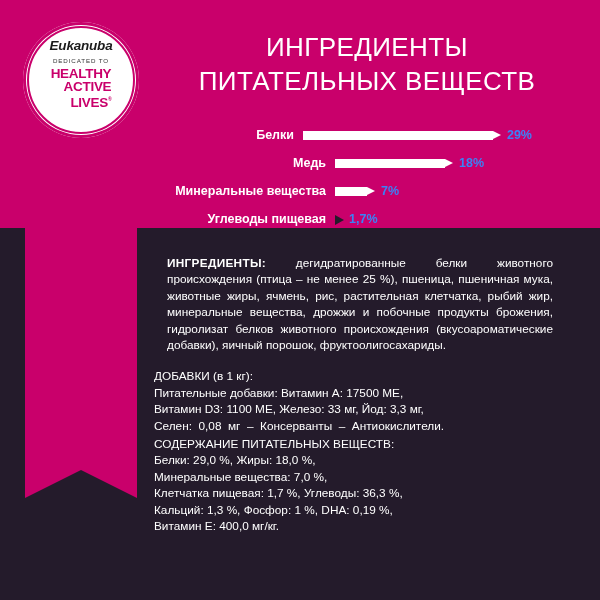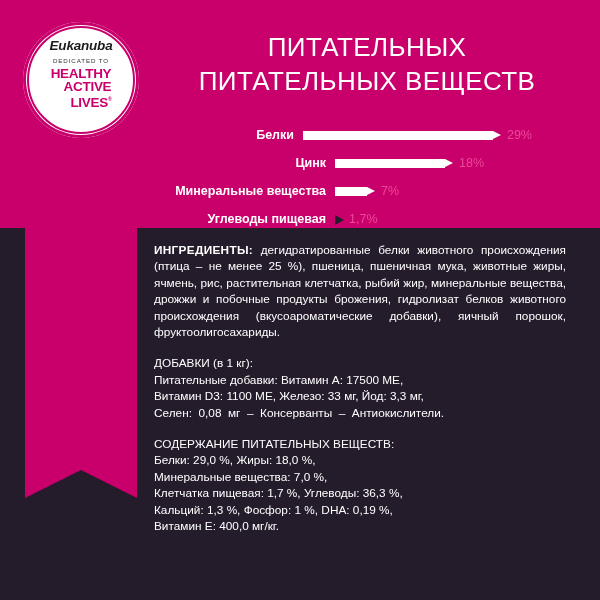--- a/index.html
+++ b/index.html
@@ -170,40 +170,40 @@
   }
   .bar-fill.tiny .arrow {
     right: auto;
     left: 0;
     border-left-color: #241b2b;
     border-top: 5.5px solid transparent;
     border-bottom: 5.5px solid transparent;
     border-left-width: 9px;
   }
   .bar-value {
-    color: #ec4899;
+    color: #3b82f6;
     font-size: 12.5px;
-    font-weight: normal;
+    font-weight: bold;
     margin-left: 14px;
     white-space: nowrap;
   }
 
   
   .content {
     position: absolute;
     left: 154px;
     top: 242px;
     width: 412px;
     color: #ffffff;
   }
   .para {
     font-size: 11.8px;
     line-height: 16.4px;
     text-align: justify;
-    margin: 0;
+    margin: 13px;
   }
   .para .lead { font-weight: bold; letter-spacing: 0.3px; }
   .block {
     margin-top: 15px;
   }
   .block-title {
     font-size: 11.8px;
     line-height: 16.4px;
     margin: 0;
   }
@@ -229,38 +229,38 @@
     <div class="badge-brand">Eukanuba</div>
     <div class="badge-ded">DEDICATED TO</div>
     <div class="badge-red">
       <div class="l1">HEALTHY</div>
       <div class="l2">ACTIVE</div>
       <div class="l3"><span>LIVES</span><span class="tm">®</span></div>
     </div>
   </div>
 
   <div class="banner-title">
-    <span>ПИТАТЕЛЬНЫХ</span>
+    <span>ИНГРЕДИЕНТЫ</span>
     <span class="l2">ПИТАТЕЛЬНЫХ ВЕЩЕСТВ</span>
   </div>
 
   <div class="chart">
 
     <div class="bar-row">
       <div class="bar-label">Белки</div>
       <div class="bar-track">
         <div class="bar-fill" style="width:190px">
             <span class="arrow"></span>
           </div>
         <div class="bar-value">29%</div>
       </div>
     </div>
 
     <div class="bar-row">
-      <div class="bar-label">Цинк</div>
+      <div class="bar-label">Медь</div>
       <div class="bar-track">
         <div class="bar-fill" style="width:110px">
             <span class="arrow"></span>
           </div>
         <div class="bar-value">18%</div>
       </div>
     </div>
 
     <div class="bar-row">
       <div class="bar-label">Минеральные вещества</div>
@@ -289,21 +289,21 @@
       <span class="lead">ИНГРЕДИЕНТЫ:</span><span> дегидратированные белки животного происхождения (птица – не менее 25 %), пшеница, пшеничная мука, животные жиры, ячмень, рис, растительная клетчатка, рыбий жир, минеральные вещества, дрожжи и побочные продукты брожения, гидролизат белков животного происхождения (вкусоароматические добавки), яичный порошок, фруктоолигосахариды.</span>
     </p>
 
     <div class="block">
       <p class="block-title">ДОБАВКИ (в 1 кг):</p>
       <p class="line">Питательные добавки: Витамин А: 17500 МЕ,</p>
       <p class="line">Витамин D3: 1100 МЕ, Железо: 33 мг, Йод: 3,3 мг,</p>
       <p class="line">Селен:  0,08  мг  –  Консерванты  –  Антиокислители.</p>
     </div>
 
-    <div class="block" style="margin-top:15px">
+    <div class="block" style="margin-top:2px">
       <p class="block-title">СОДЕРЖАНИЕ ПИТАТЕЛЬНЫХ ВЕЩЕСТВ:</p>
       <p class="line">Белки: 29,0 %, Жиры: 18,0 %,</p>
       <p class="line">Минеральные вещества: 7,0 %,</p>
       <p class="line">Клетчатка пищевая: 1,7 %, Углеводы: 36,3 %,</p>
       <p class="line">Кальций: 1,3 %, Фосфор: 1 %, DHA: 0,19 %,</p>
       <p class="line">Витамин Е: 400,0 мг/кг.</p>
     </div>
   </div>
 
 </div>

